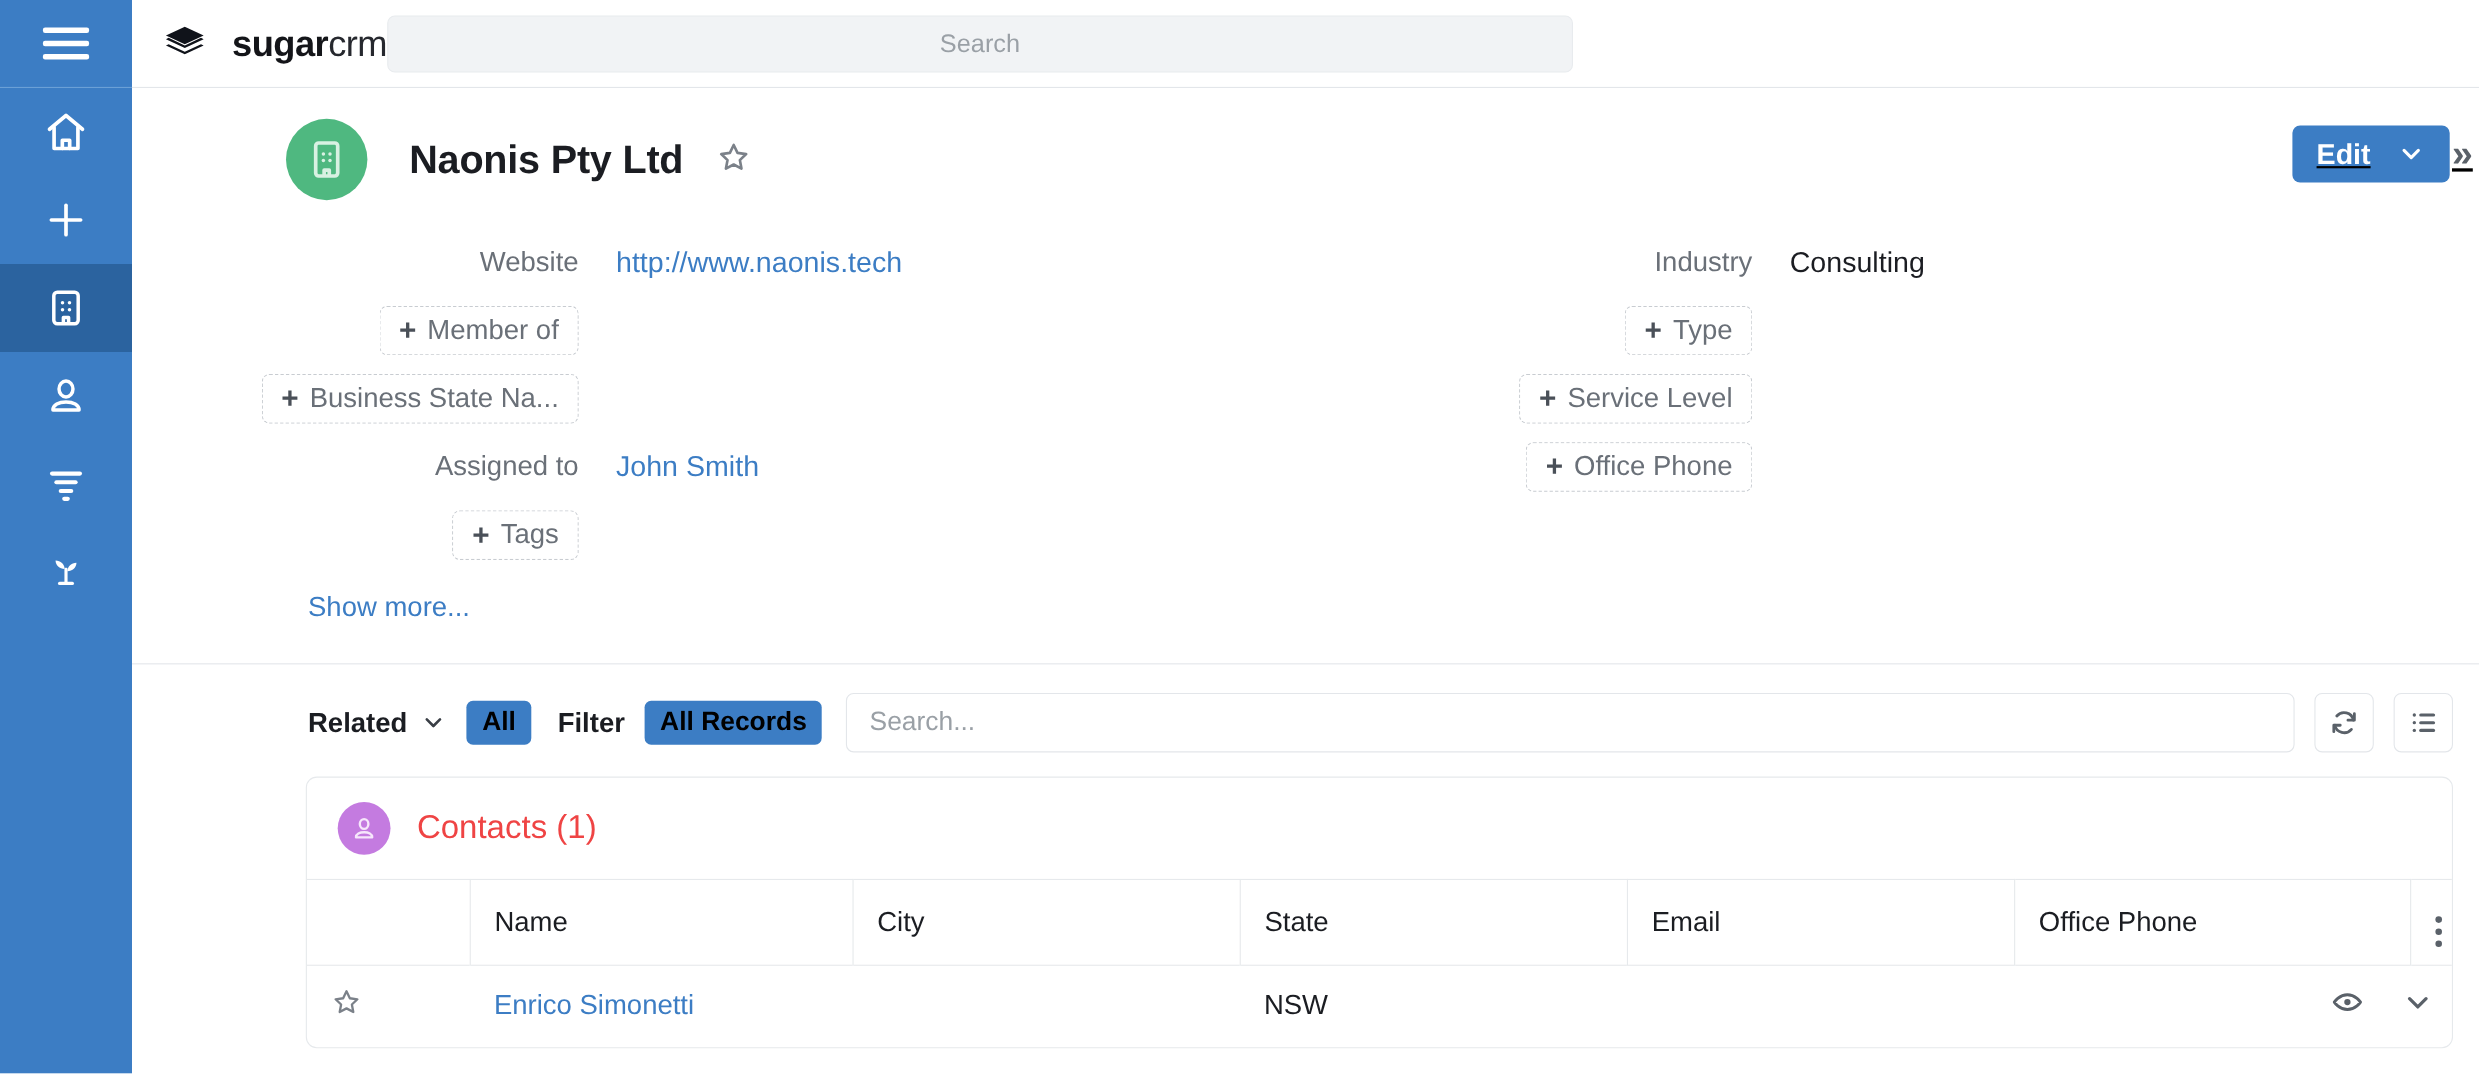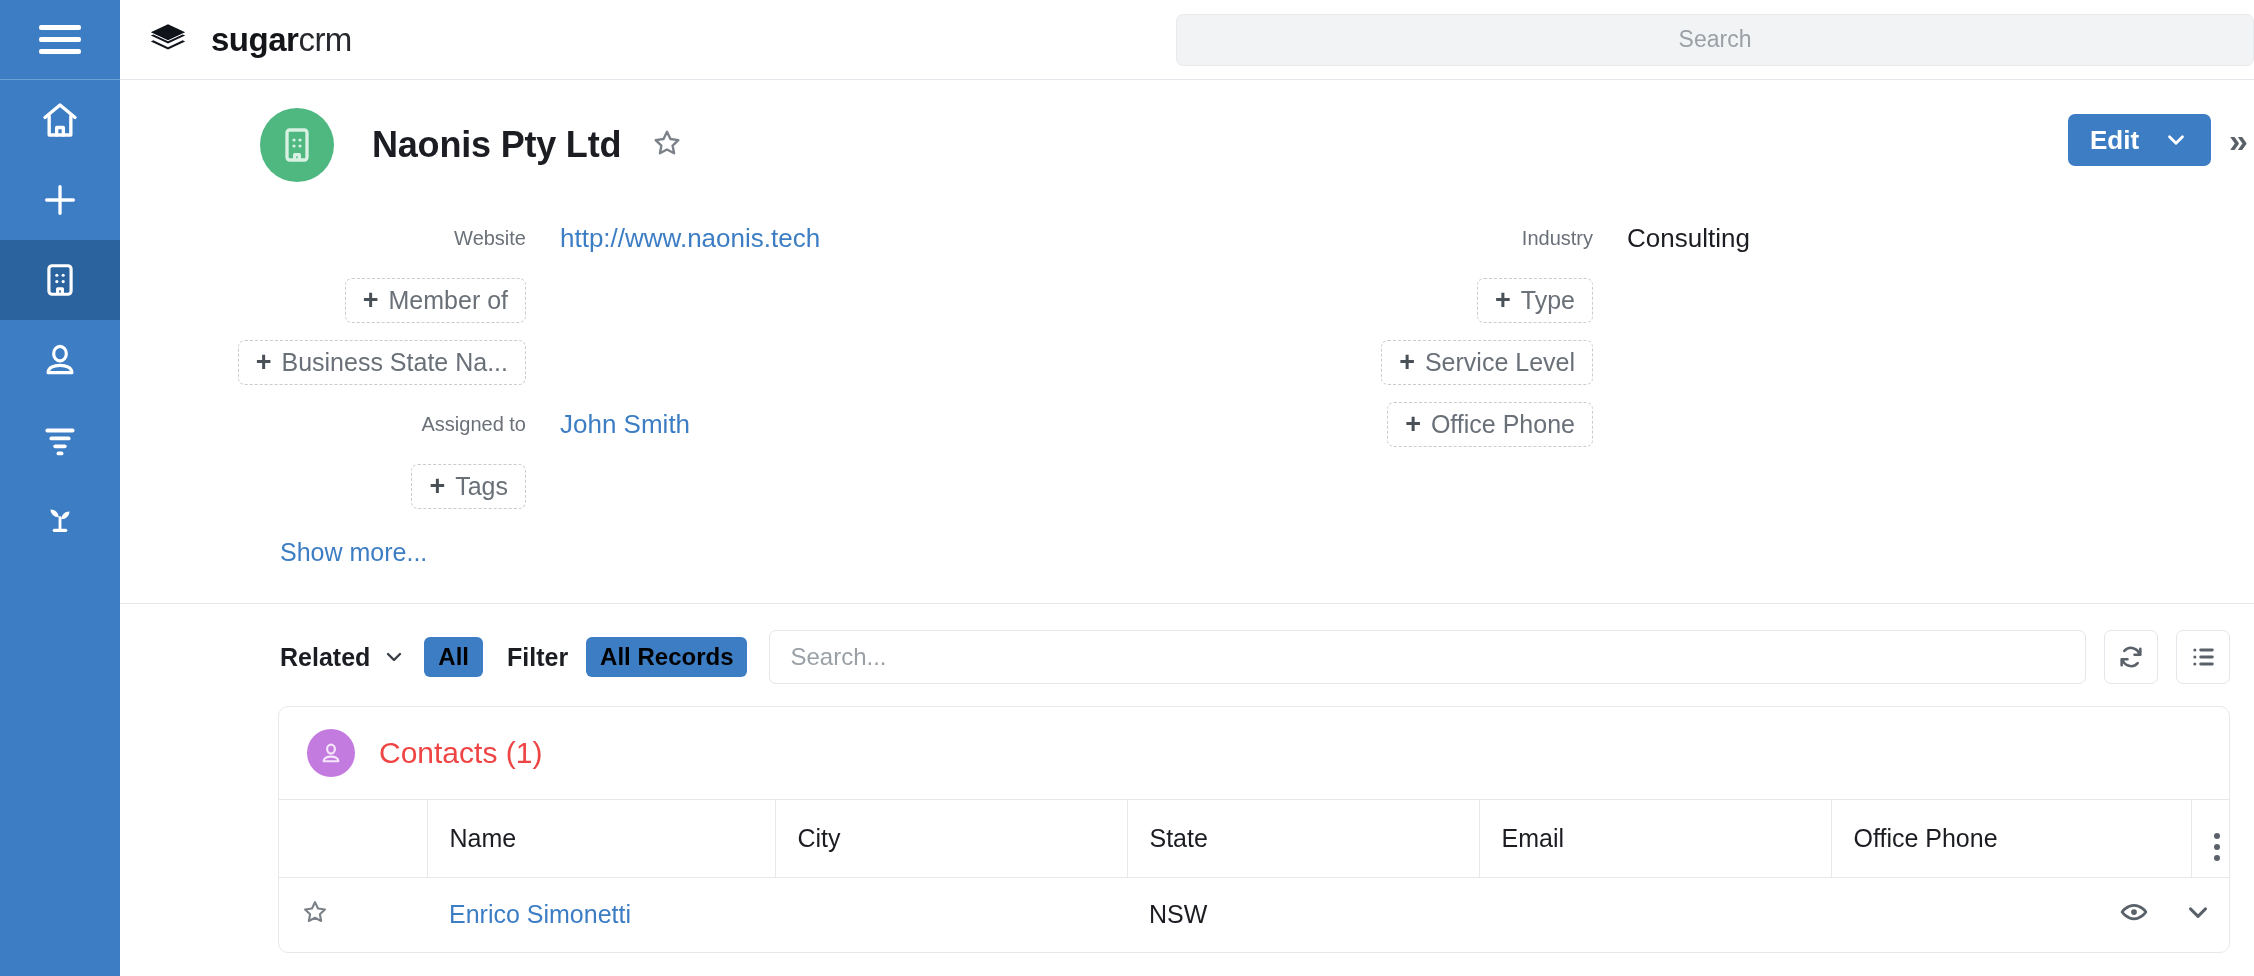--- a/index.html
+++ b/index.html
@@ -39,21 +39,21 @@
   .topbar {
     height: 80px; flex: 0 0 80px;
     background: #ffffff;
     border-bottom: 1px solid #e3e6ea;
     display: flex; align-items: center;
     padding: 0 0 0 28px;
   }
   .logo { display: flex; align-items: center; gap: 23px; }
   .logo-text { font-size: 33px; font-weight: 700; color: #141519; letter-spacing: -0.5px; }
   .logo-text .light { font-weight: 400; color: #26282e; }
-  .search-wrap { flex: 1 1 auto; display: flex; justify-content: flex-end; padding-right: 0; }
+  .search-wrap { flex: 1 1 auto; display: flex; padding-right: 0; }
   .global-search {
     width: 1078px; height: 52px;
     background: #f1f3f5;
     border: 1px solid #e8ebee;
     border-radius: 7px;
     font-size: 23px;
     color: #9aa0a6;
     text-align: center;
     font-family: "Liberation Sans", sans-serif;
     outline: none;
@@ -71,21 +71,21 @@
     width: 74px; height: 74px; border-radius: 50%;
     background: #4fb880;
     display: flex; align-items: center; justify-content: center;
     flex: 0 0 74px;
   }
   .rec-title-wrap { display: flex; align-items: center; gap: 30px; margin-left: 38px; height: 74px; }
   .rec-title { font-size: 36px; font-weight: 700; color: #1b1d22; letter-spacing: -0.2px; }
   .fav-star { cursor: pointer; }
   .head-actions {
     position: absolute; right: 0; top: 34px;
-    display: flex; align-items: center; gap: 18px;
+    display: flex; align-items: center; gap: 2px; text-decoration: underline;
   }
   .btn-edit {
     background: #3c7dc4; color: #fff;
     border: none; border-radius: 7px;
     height: 52px; padding: 0 22px;
     display: flex; align-items: center; gap: 24px;
     font-size: 26px; font-weight: 700;
     font-family: "Liberation Sans", sans-serif;
     cursor: pointer;
   }
@@ -98,21 +98,21 @@
   }
   .fcol { width: 50%; }
   .frow {
     display: flex; align-items: center;
     min-height: 60px;
     margin-bottom: 2px;
   }
   .flabel {
     width: 440px; flex: 0 0 440px;
     text-align: right;
-    font-size: 20px; color: #6a7078;
+    font-size: 25px; color: #6a7078;
     padding-right: 34px;
   }
   .fvalue { font-size: 26px; color: #1b1d22; }
   .fvalue.link { color: #3c7dc4; cursor: pointer; }
   .fplaceholder-wrap {
     width: 440px; flex: 0 0 440px;
     display: flex; justify-content: flex-end;
     padding-right: 34px;
   }
   .fplaceholder {

